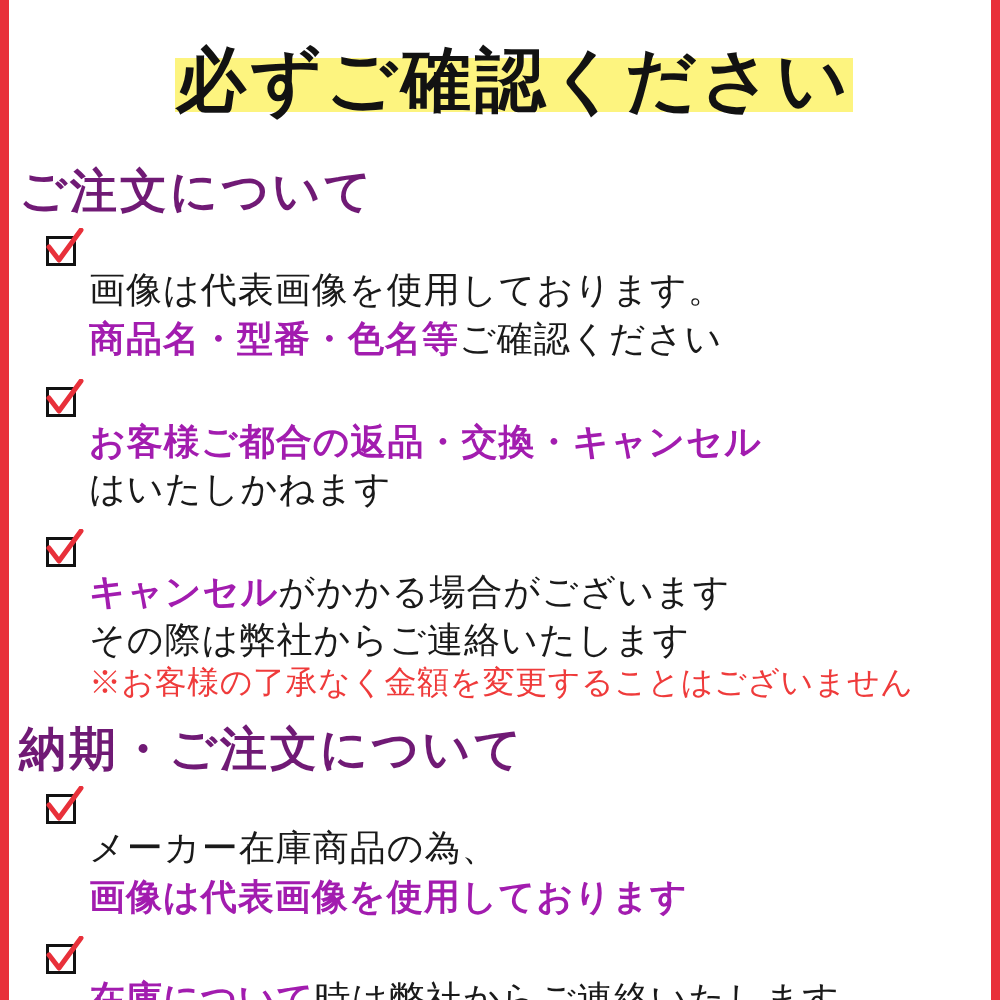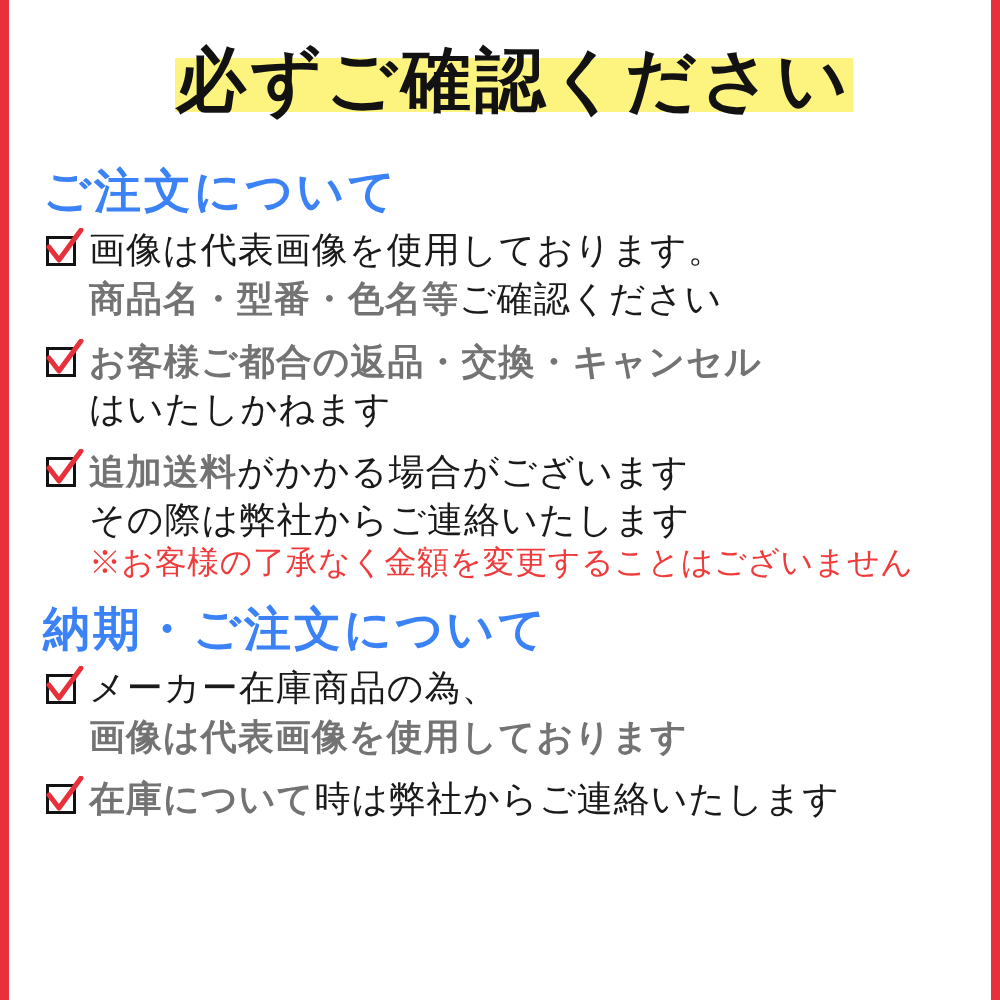--- a/index.html
+++ b/index.html
@@ -65,22 +65,22 @@
     white-space: nowrap;
   }
 
   
   .section-head {
     font-family: Liberation Serif, serif;
     font-weight: bold;
     font-size: 47px;
     line-height: 58px;
     letter-spacing: 3px;
-    color: #3b82f6;
-    margin: 26px 0 6px 34px;
+    color: #701a75;
+    margin: 26px 0 6px 10px;
   }
   .section-head.second {
     margin-top: 22px;
   }
 
   
   .item {
     display: flex;
     align-items: flex-start;
     margin: 0 0 14px 34px;
@@ -105,31 +105,32 @@
   .check svg {
     position: absolute;
     left: 0;
     top: -4px;
     width: 42px;
     height: 42px;
   }
   .lines {
     flex: 1 1 auto;
     min-width: 0;
+    margin-top: 40px;
   }
   .line {
     font-family: "DejaVu Serif", "Liberation Serif", serif;
     font-size: 36px;
     line-height: 48px;
     letter-spacing: 1px;
     color: #1a1a1a;
     white-space: nowrap;
   }
   .red-bold {
-    color: #737373;
+    color: #a21caf;
     font-weight: bold;
   }
   .note {
     font-family: "DejaVu Serif", "Liberation Serif", serif;
     font-size: 32px;
     line-height: 32px;
     letter-spacing: 0.5px;
     color: #ef3b3b;
     white-space: nowrap;
     margin-top: 2px;
@@ -178,21 +179,21 @@
     </div>
 
     <div class="item">
       <span class="check">
         <span class="box"></span>
         <svg viewBox="0 0 42 42" aria-hidden="true">
           <path d="M6 19 L16 32 L38 2" fill="none" stroke="#e8303a" stroke-width="5" stroke-linecap="round" stroke-linejoin="round"></path>
         </svg>
       </span>
       <span class="lines">
-        <div class="line"><span class="red-bold">追加送料</span><span>がかかる場合がございます</span></div>
+        <div class="line"><span class="red-bold">キャンセル</span><span>がかかる場合がございます</span></div>
         <div class="line">その際は弊社からご連絡いたします</div>
         <div class="note">※お客様の了承なく金額を変更することはございません</div>
       </span>
     </div>
 
     <div class="section-head second">納期・ご注文について</div>
 
     <div class="item">
       <span class="check">
         <span class="box"></span>

